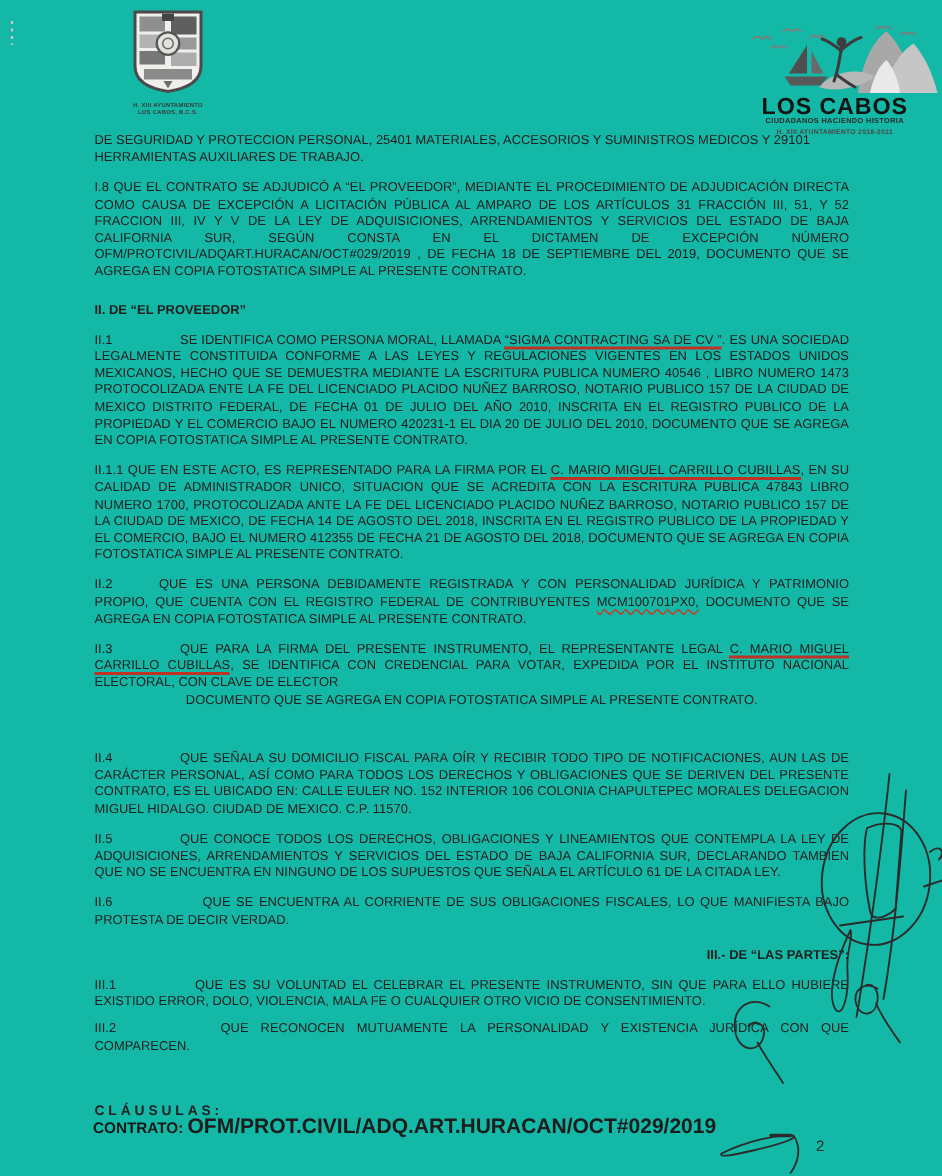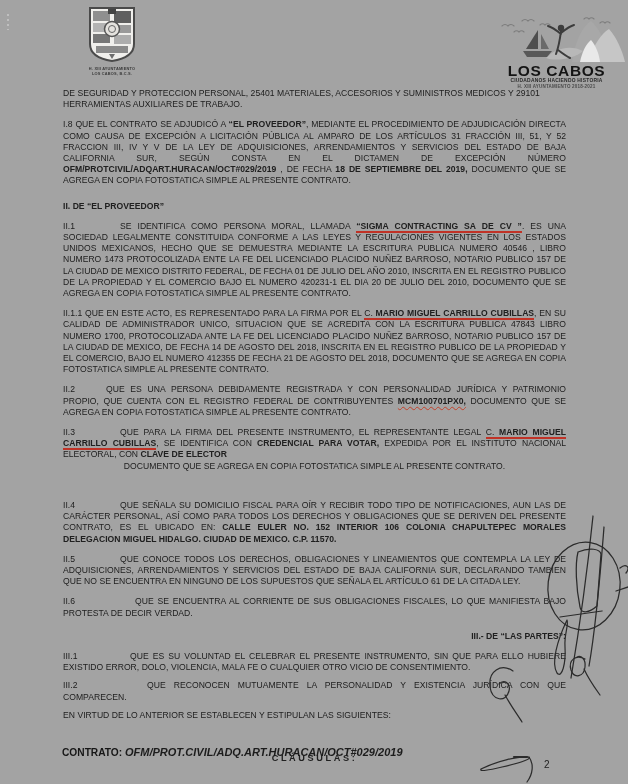--- a/index.html
+++ b/index.html
@@ -1,38 +1,38 @@
 <!DOCTYPE html>
 <html><head>
 <meta charset="utf-8">
 <style>
   html,body{margin:0;padding:0;background:#ffffff;}
-  .page{position:relative;width:628px;height:784px;background:#a3a3a3;overflow:hidden;
+  .page{position:relative;width:628px;height:784px;background:#14b8a6;overflow:hidden;
         font-family:"Liberation Sans",sans-serif;color:#1e1e1e;}
   
   .crest{position:absolute;left:84px;top:6px;width:56px;text-align:center;}
   .crest-caption{font-size:3.9px;line-height:4.8px;color:#3a3a3a;font-weight:bold;letter-spacing:.2px;margin-top:1px;}
   .rlogo{position:absolute;left:486px;top:16px;width:141px;text-align:center;}
   .rlogo-title{font-size:15.5px;line-height:14px;font-weight:bold;color:#141414;letter-spacing:.6px;margin-top:-2px;}
   .rlogo-sub1{font-size:4.9px;line-height:5.6px;font-weight:bold;color:#2a2a2a;letter-spacing:.25px;}
   .rlogo-sub2{font-size:4.5px;line-height:5.2px;font-weight:bold;color:#4a4a4a;letter-spacing:.2px;}
   
   .doc-body{position:absolute;left:63px;top:88px;width:503px;}
   .para{margin:9px 0 0 0;font-size:8.6px;line-height:11.2px;text-align:justify;color:#202020;letter-spacing:.02px;}
   .para.first{margin-top:0;}
   .plabel{display:inline-block;}
-  .b{font-weight:bold;}
+  .b{font-weight:normal;}
   .ru{border-bottom:2.2px solid #c03226;}
   .rw{text-decoration:underline;text-decoration-style:wavy;text-decoration-color:#c2402a;text-decoration-thickness:1px;text-underline-offset:1.5px;}
   .heading{font-weight:bold;text-align:left;}
-  .clausulas{text-align:center;font-weight:bold;letter-spacing:2.6px;font-size:9.2px;}
+  .clausulas{text-align:left;font-weight:bold;letter-spacing:2.6px;font-size:9.2px;}
   
   .footer{position:absolute;left:62px;top:742px;white-space:nowrap;}
   .footer-label{font-weight:bold;font-size:10.2px;color:#161616;}
-  .footer-value{font-weight:bold;font-size:11px;color:#1c1c1c;font-style:italic;}
+  .footer-value{font-weight:bold;font-size:14px;color:#1c1c1c;}
   .page-num{position:absolute;left:544px;top:759px;font-size:10px;color:#222;}
   .ink{position:absolute;left:0;top:0;pointer-events:none;}
 </style>
 </head>
 <body>
 
 <div class="page">
 
   <div class="crest">
     <svg width="50" height="56" viewBox="0 0 50 56">
@@ -84,21 +84,20 @@
       <p class="para"><span>II.1.1 QUE EN ESTE ACTO, ES REPRESENTADO PARA LA FIRMA POR EL </span><span class="ru">C. </span><span class="b ru">MARIO MIGUEL CARRILLO CUBILLAS</span><span>, EN SU CALIDAD DE ADMINISTRADOR UNICO, SITUACION QUE SE ACREDITA CON LA ESCRITURA PUBLICA 47843 LIBRO NUMERO 1700, PROTOCOLIZADA ANTE LA FE DEL LICENCIADO PLACIDO NUÑEZ BARROSO, NOTARIO PUBLICO 157 DE LA CIUDAD DE MEXICO, DE FECHA 14 DE AGOSTO DEL 2018, INSCRITA EN EL REGISTRO PUBLICO DE LA PROPIEDAD Y EL COMERCIO, BAJO EL NUMERO 412355 DE FECHA 21 DE AGOSTO DEL 2018, DOCUMENTO QUE SE AGREGA EN COPIA FOTOSTATICA SIMPLE AL PRESENTE CONTRATO.</span></p>
       <p class="para"><span class="plabel" style="width: 43px;">II.2</span><span>QUE ES UNA PERSONA DEBIDAMENTE REGISTRADA Y CON PERSONALIDAD JURÍDICA Y PATRIMONIO PROPIO, QUE CUENTA CON EL REGISTRO FEDERAL DE CONTRIBUYENTES </span><span class="b rw">MCM100701PX0,</span><span> DOCUMENTO QUE SE AGREGA EN COPIA FOTOSTATICA SIMPLE AL PRESENTE CONTRATO.</span></p>
       <p class="para"><span class="plabel" style="width: 57px;">II.3</span><span>QUE PARA LA FIRMA DEL PRESENTE INSTRUMENTO, EL REPRESENTANTE LEGAL </span><span class="ru">C. </span><span class="b ru">MARIO MIGUEL CARRILLO CUBILLAS</span><span>, SE IDENTIFICA CON </span><span class="b">CREDENCIAL PARA VOTAR,</span><span> EXPEDIDA POR EL INSTITUTO NACIONAL ELECTORAL, CON </span><span class="b">CLAVE DE ELECTOR</span></p>
       <p class="para" style="text-align: center; margin-top: 0px;"><span>DOCUMENTO QUE SE AGREGA EN COPIA FOTOSTATICA SIMPLE AL PRESENTE CONTRATO.</span></p>
       <p class="para" style="margin-top: 28px;"><span class="plabel" style="width: 57px;">II.4</span><span>QUE SEÑALA SU DOMICILIO FISCAL PARA OÍR Y RECIBIR TODO TIPO DE NOTIFICACIONES, AUN LAS DE CARÁCTER PERSONAL, ASÍ COMO PARA TODOS LOS DERECHOS Y OBLIGACIONES QUE SE DERIVEN DEL PRESENTE CONTRATO, ES EL UBICADO EN:  </span><span class="b">CALLE EULER NO. 152 INTERIOR 106 COLONIA CHAPULTEPEC MORALES DELEGACION MIGUEL HIDALGO. CIUDAD DE MEXICO. C.P. 11570.</span></p>
       <p class="para"><span class="plabel" style="width: 57px;">II.5</span><span>QUE CONOCE TODOS LOS DERECHOS, OBLIGACIONES Y LINEAMIENTOS QUE CONTEMPLA LA LEY DE ADQUISICIONES, ARRENDAMIENTOS Y SERVICIOS DEL ESTADO DE BAJA CALIFORNIA SUR, DECLARANDO TAMBIEN QUE NO SE ENCUENTRA EN NINGUNO DE LOS SUPUESTOS QUE SEÑALA EL ARTÍCULO 61 DE LA CITADA LEY.</span></p>
       <p class="para"><span class="plabel" style="width: 72px;">II.6</span><span>QUE SE ENCUENTRA AL CORRIENTE DE SUS OBLIGACIONES FISCALES, LO QUE MANIFIESTA BAJO PROTESTA DE DECIR VERDAD.</span></p>
       <p class="para heading" style="margin-top: 12px; text-align: right;"><span>III.- DE “LAS PARTES”:</span></p>
       <p class="para"><span class="plabel" style="width: 67px;">III.1</span><span>QUE ES SU VOLUNTAD EL CELEBRAR EL PRESENTE INSTRUMENTO, SIN QUE PARA ELLO HUBIERE EXISTIDO ERROR, DOLO, VIOLENCIA, MALA FE O CUALQUIER OTRO VICIO DE CONSENTIMIENTO.</span></p>
       <p class="para" style="margin-top: 7px;"><span class="plabel" style="width: 84px;">III.2</span><span>QUE RECONOCEN MUTUAMENTE LA PERSONALIDAD Y EXISTENCIA JURÍDICA CON QUE COMPARECEN.</span></p>
-      <p class="para" style="text-align: left; margin-top: 7px;"><span>EN VIRTUD DE LO ANTERIOR SE ESTABLECEN Y ESTIPULAN LAS SIGUIENTES:</span></p>
       <p class="para clausulas" style="margin-top: 32px;"><span>CLÁUSULAS:</span></p>
     </div>
 
   <div class="footer">
     <span class="footer-label">CONTRATO: </span><span class="footer-value">OFM/PROT.CIVIL/ADQ.ART.HURACAN/OCT#029/2019</span>
   </div>
   <div class="page-num">2</div>
 
   <svg class="ink" width="628" height="784" viewBox="0 0 628 784">
     <g fill="none" stroke="#2b2b2b" stroke-width="1.25" stroke-linecap="round">

